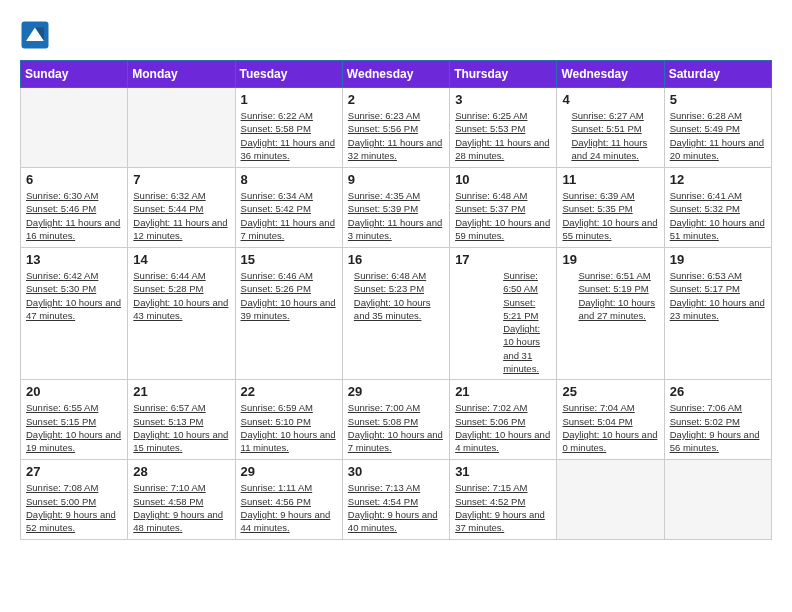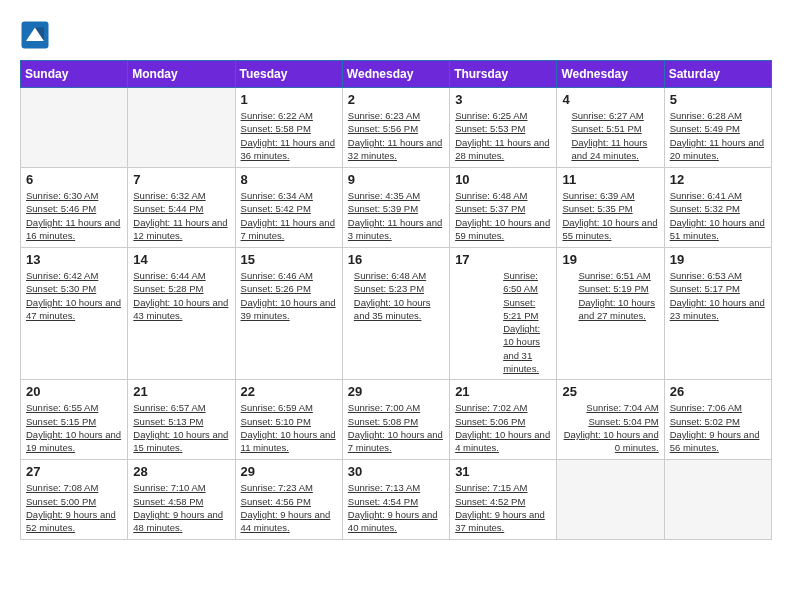--- a/index.html
+++ b/index.html
@@ -270,21 +270,21 @@
 Daylight: 10 hours and 7 minutes.</div>
         </td>
         <td>
           <span class="day-num">21</span>
           <div class="day-info" style="white-space: pre-line;">Sunrise: 7:02 AM
 Sunset: 5:06 PM
 Daylight: 10 hours and 4 minutes.</div>
         </td>
         <td>
           <span class="day-num">25</span>
-          <div class="day-info" style="white-space: pre-line; text-align: right;">Sunrise: 7:04 AM
+          <div class="day-info" style="white-space: pre-line;">Sunrise: 7:04 AM
 Sunset: 5:04 PM
 Daylight: 10 hours and 0 minutes.</div>
         </td>
         <td>
           <span class="day-num">26</span>
           <div class="day-info" style="white-space: pre-line;">Sunrise: 7:06 AM
 Sunset: 5:02 PM
 Daylight: 9 hours and 56 minutes.</div>
         </td>
       </tr>
@@ -296,21 +296,21 @@
 Daylight: 9 hours and 52 minutes.</div>
         </td>
         <td>
           <span class="day-num">28</span>
           <div class="day-info" style="white-space: pre-line;">Sunrise: 7:10 AM
 Sunset: 4:58 PM
 Daylight: 9 hours and 48 minutes.</div>
         </td>
         <td>
           <span class="day-num">29</span>
-          <div class="day-info" style="white-space: pre-line;">Sunrise: 7:23 AM
+          <div class="day-info" style="white-space: pre-line;">Sunrise: 1:11 AM
 Sunset: 4:56 PM
 Daylight: 9 hours and 44 minutes.</div>
         </td>
         <td>
           <span class="day-num">30</span>
           <div class="day-info" style="white-space: pre-line;">Sunrise: 7:13 AM
 Sunset: 4:54 PM
 Daylight: 9 hours and 40 minutes.</div>
         </td>
         <td>

